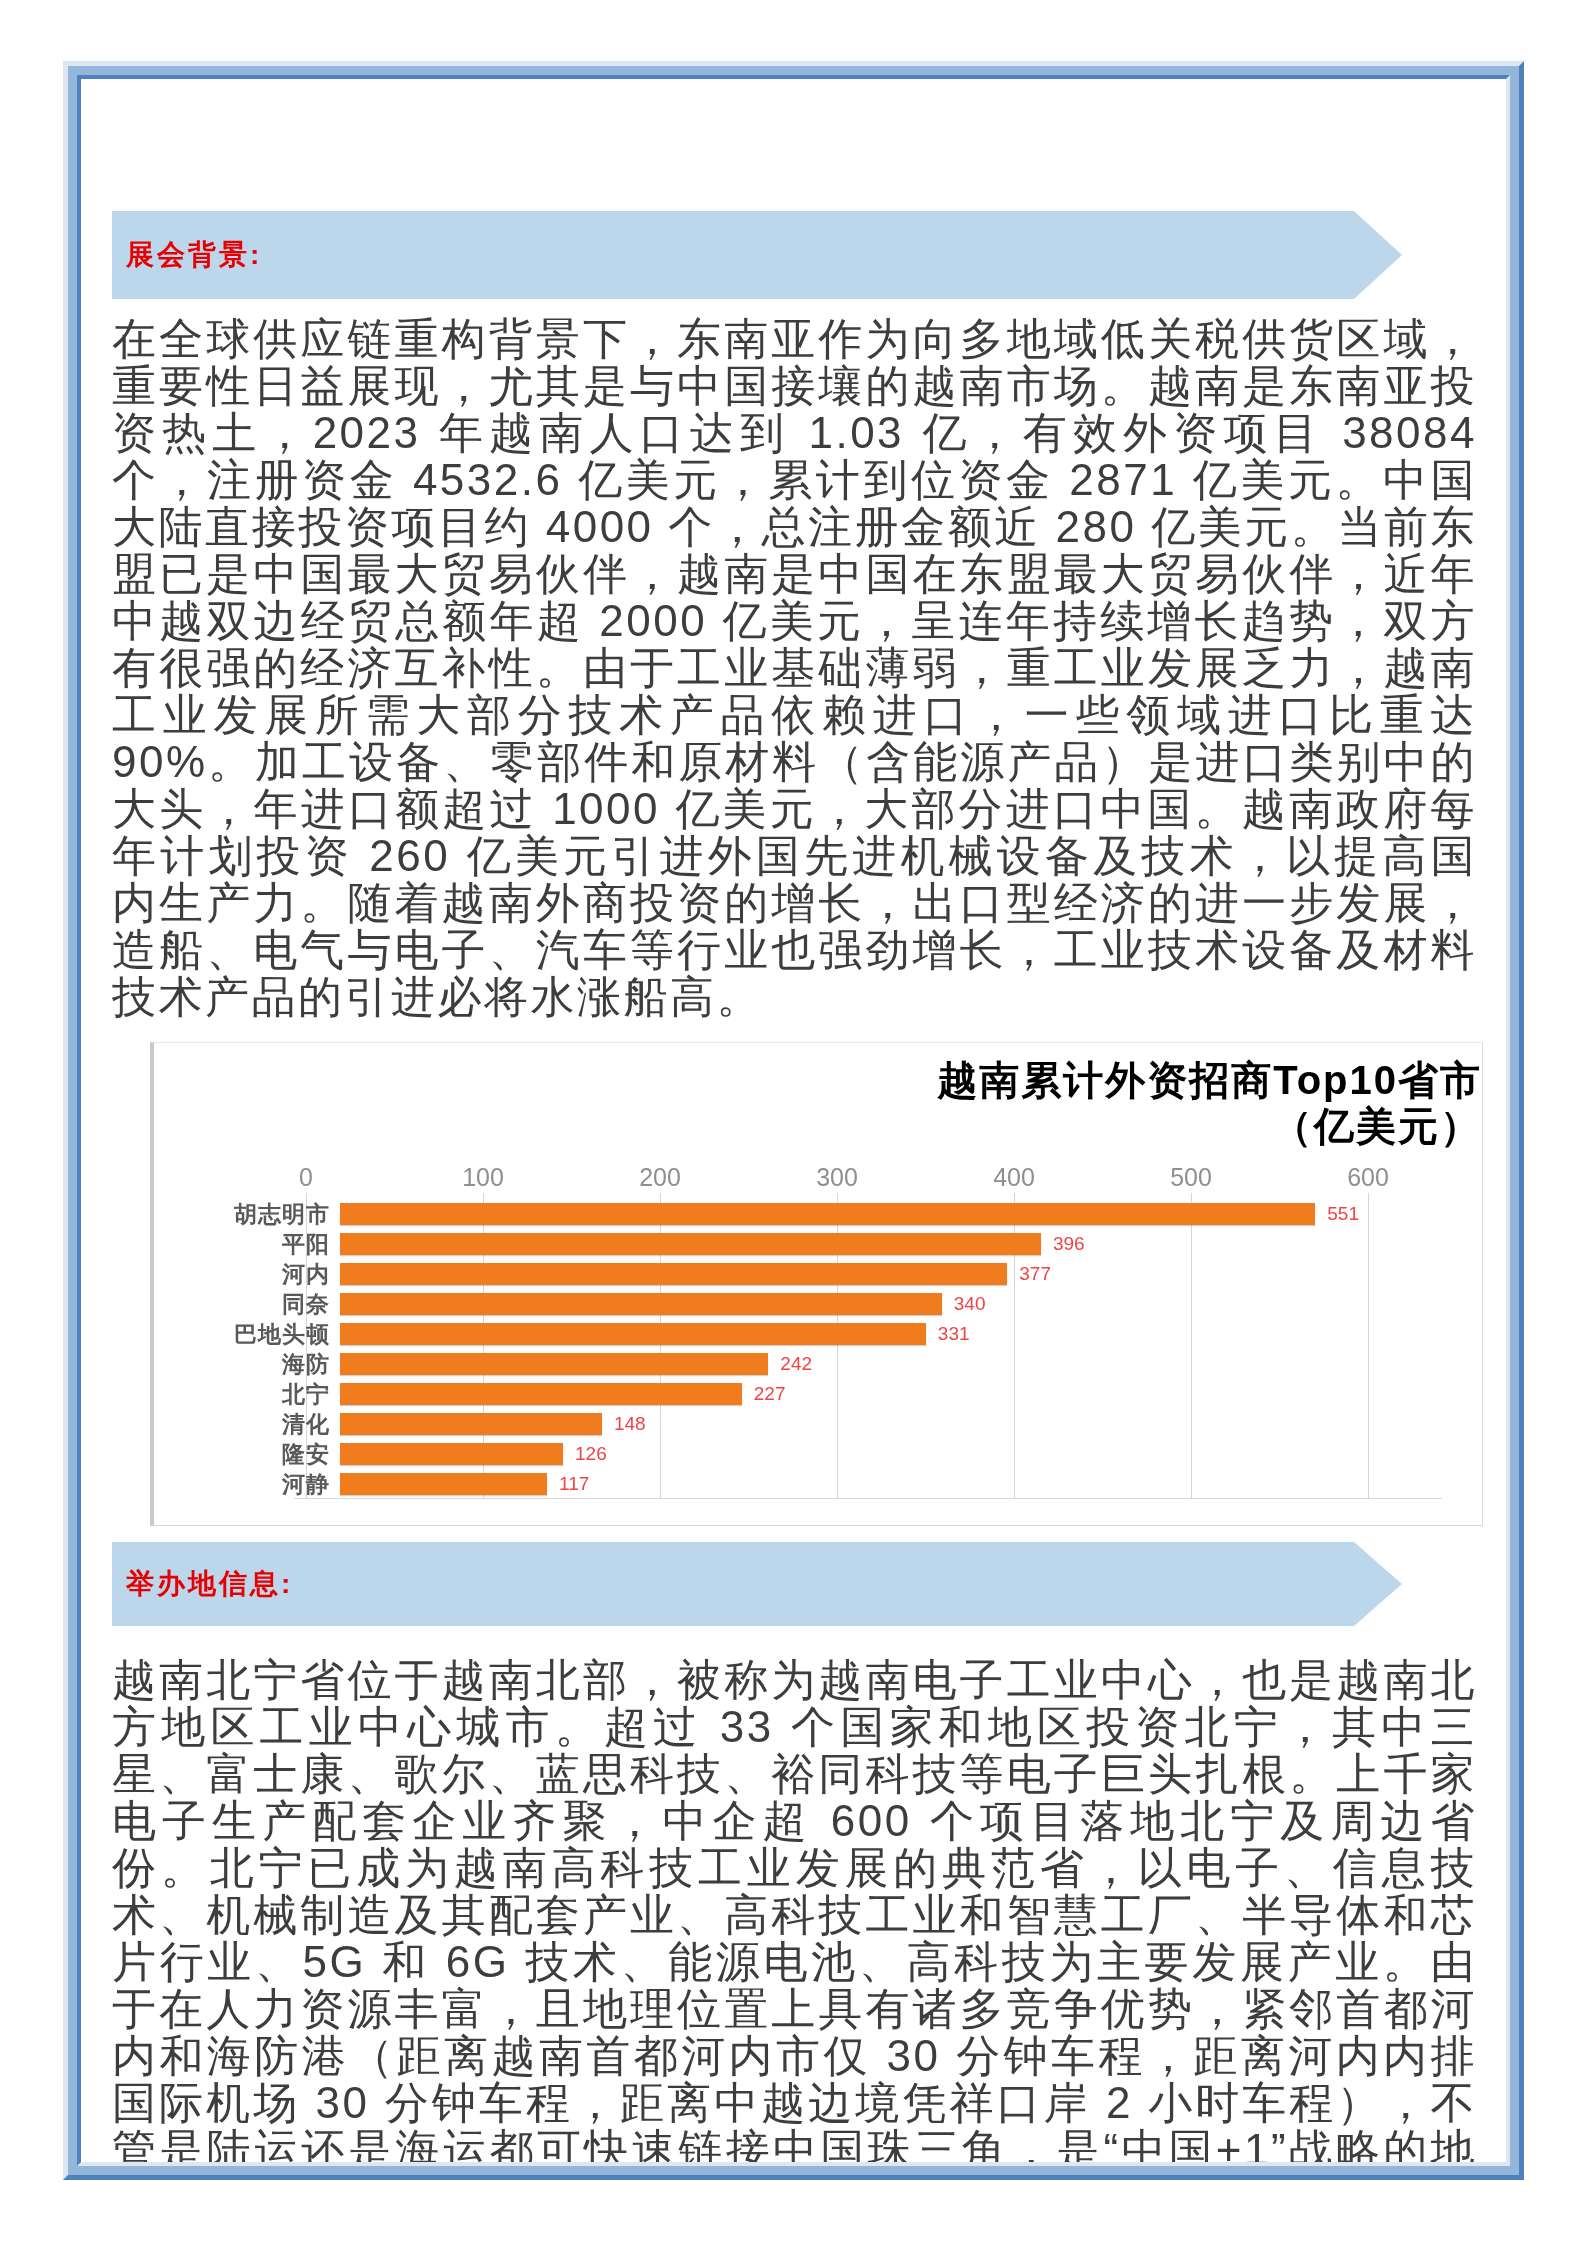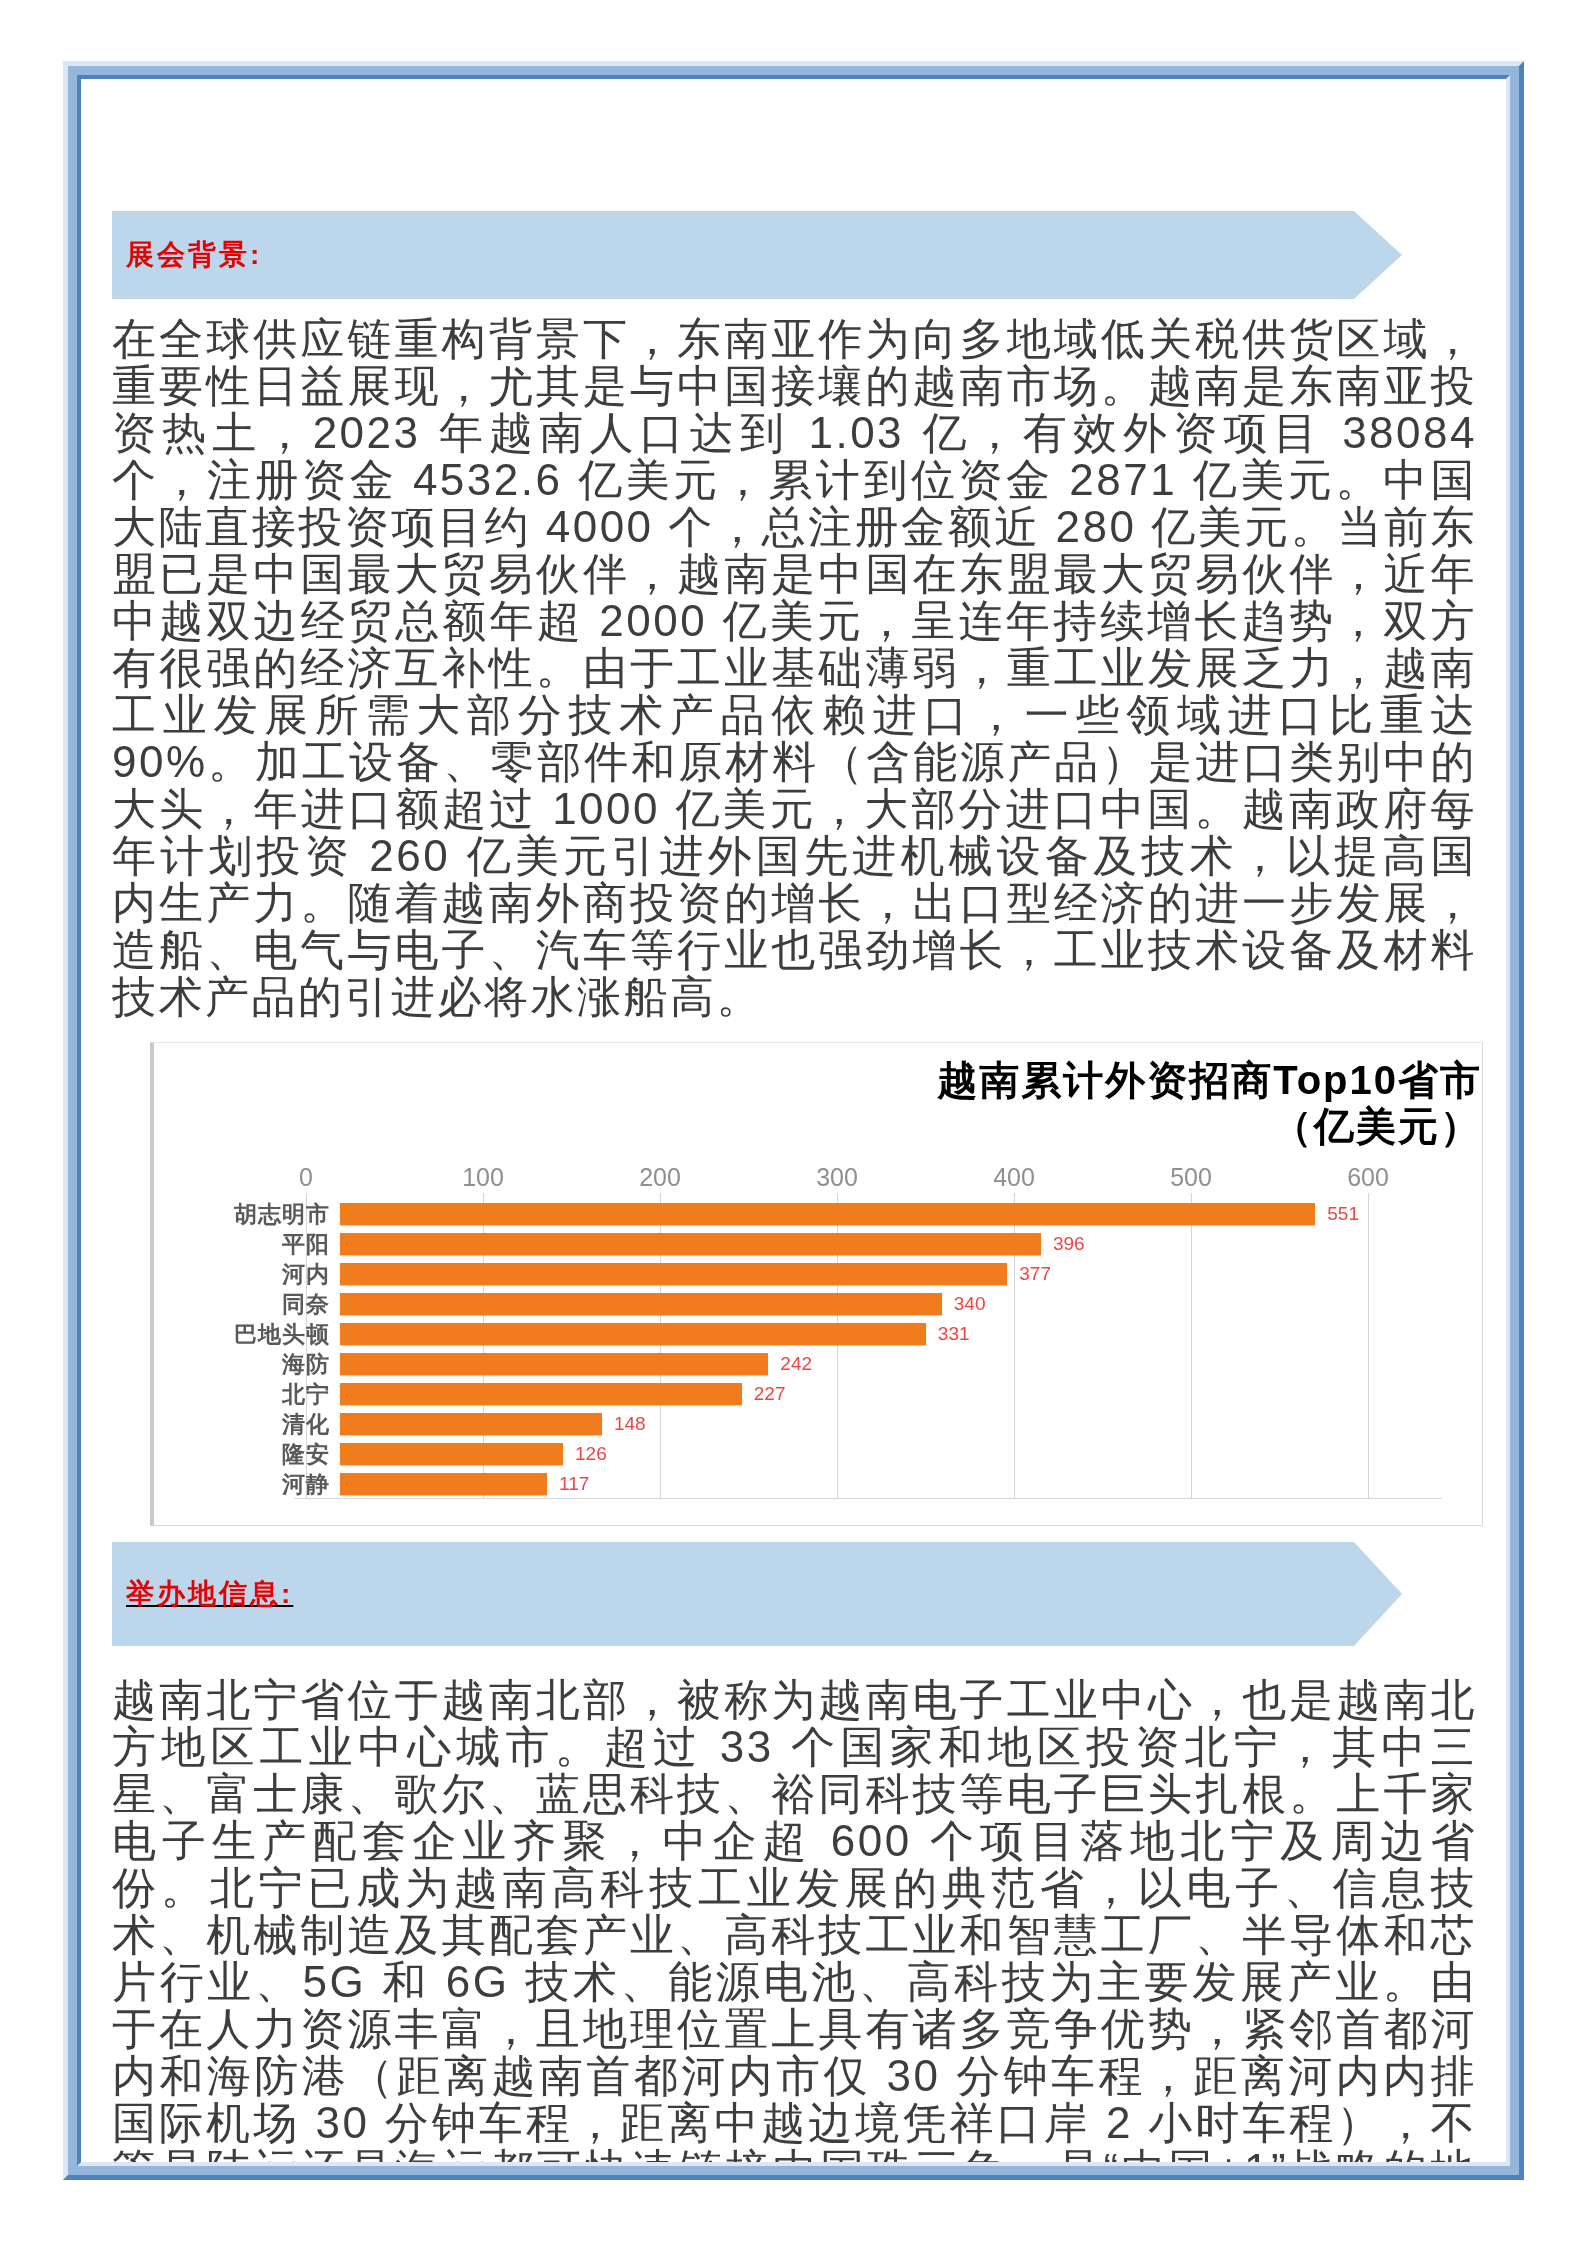--- a/index.html
+++ b/index.html
@@ -23,21 +23,21 @@
   }
   .content { padding:132px 29px 0 31px; }
 
   
   .banner {
     width:1290px; height:88px; margin-bottom:16px;
     background:var(--banner-blue,#bcd6ec);
     clip-path:polygon(0 0, calc(100% - 48px) 0, 100% 50%, calc(100% - 48px) 100%, 0 100%);
     display:flex; align-items:center;
   }
-  .banner2 { height:104px; margin-top:16px;text-decoration:underline; }
+  .banner2 { height:84px; margin-top:16px; }
   .banner-text {
     color:var(--title-red,#e60000);
     font-weight:bold; font-size:28px; letter-spacing:3px; padding-left:14px;
   }
 
   
   .para {
     width:1365px; color:#3d3d3d;
     font-size:44px; line-height:47px; letter-spacing:2.5px;
     text-align:justify; text-justify:inter-ideograph;

